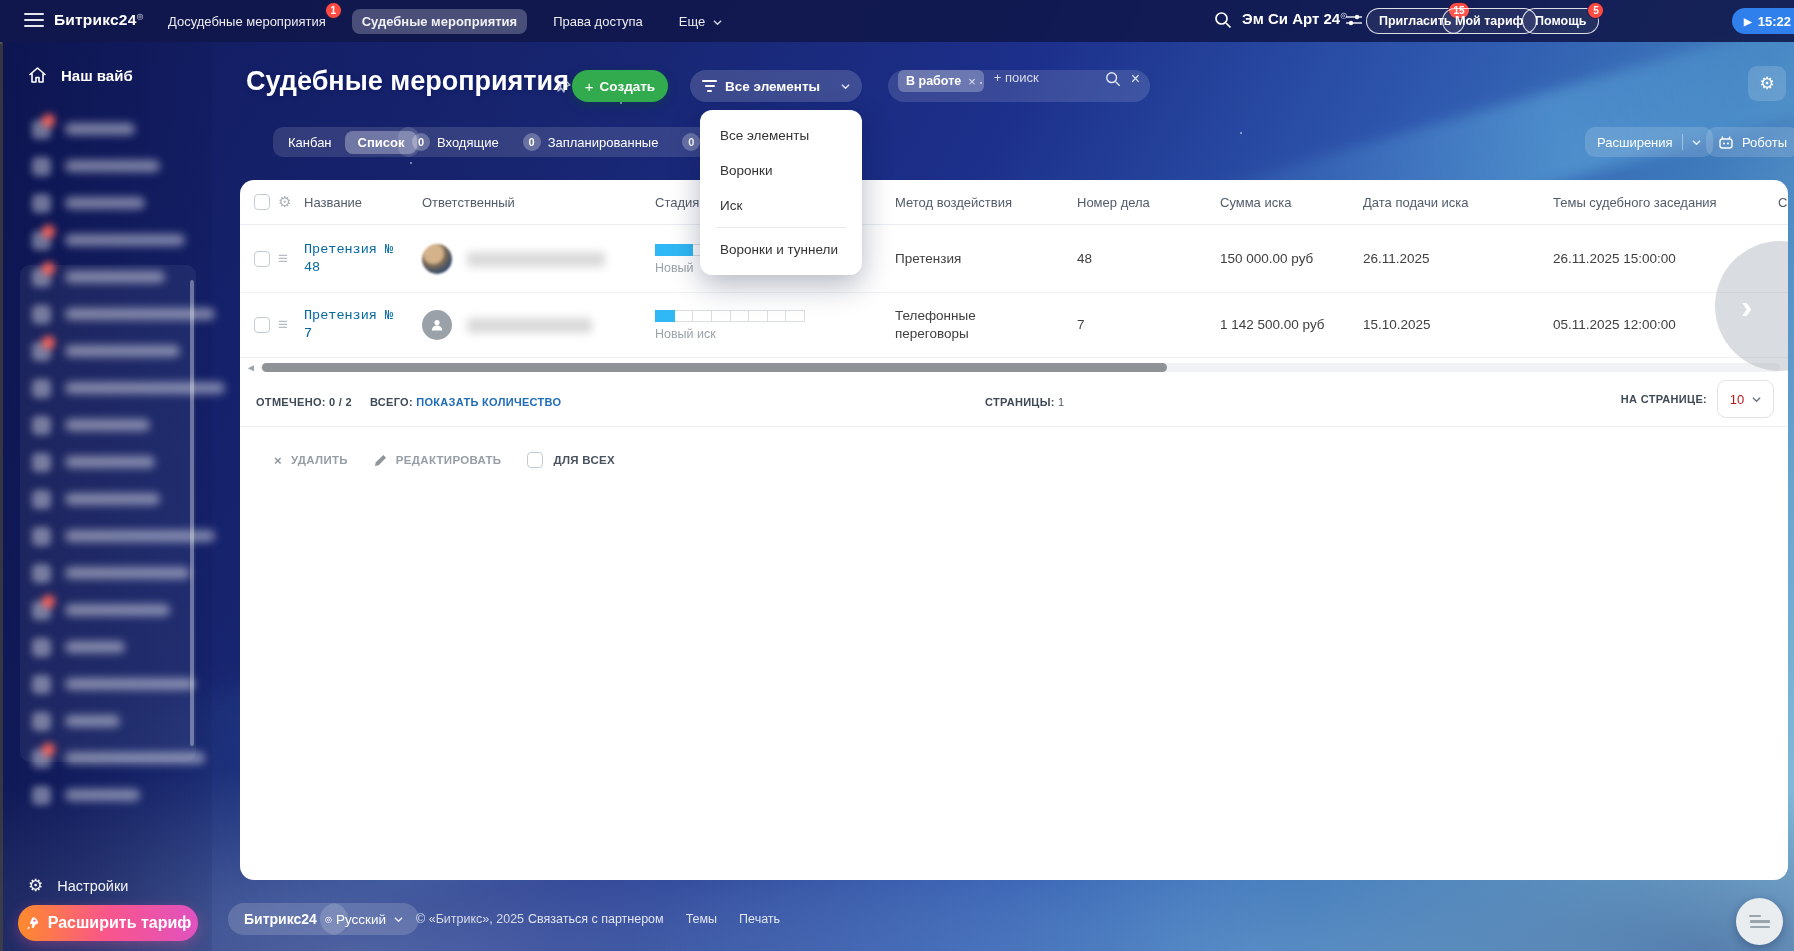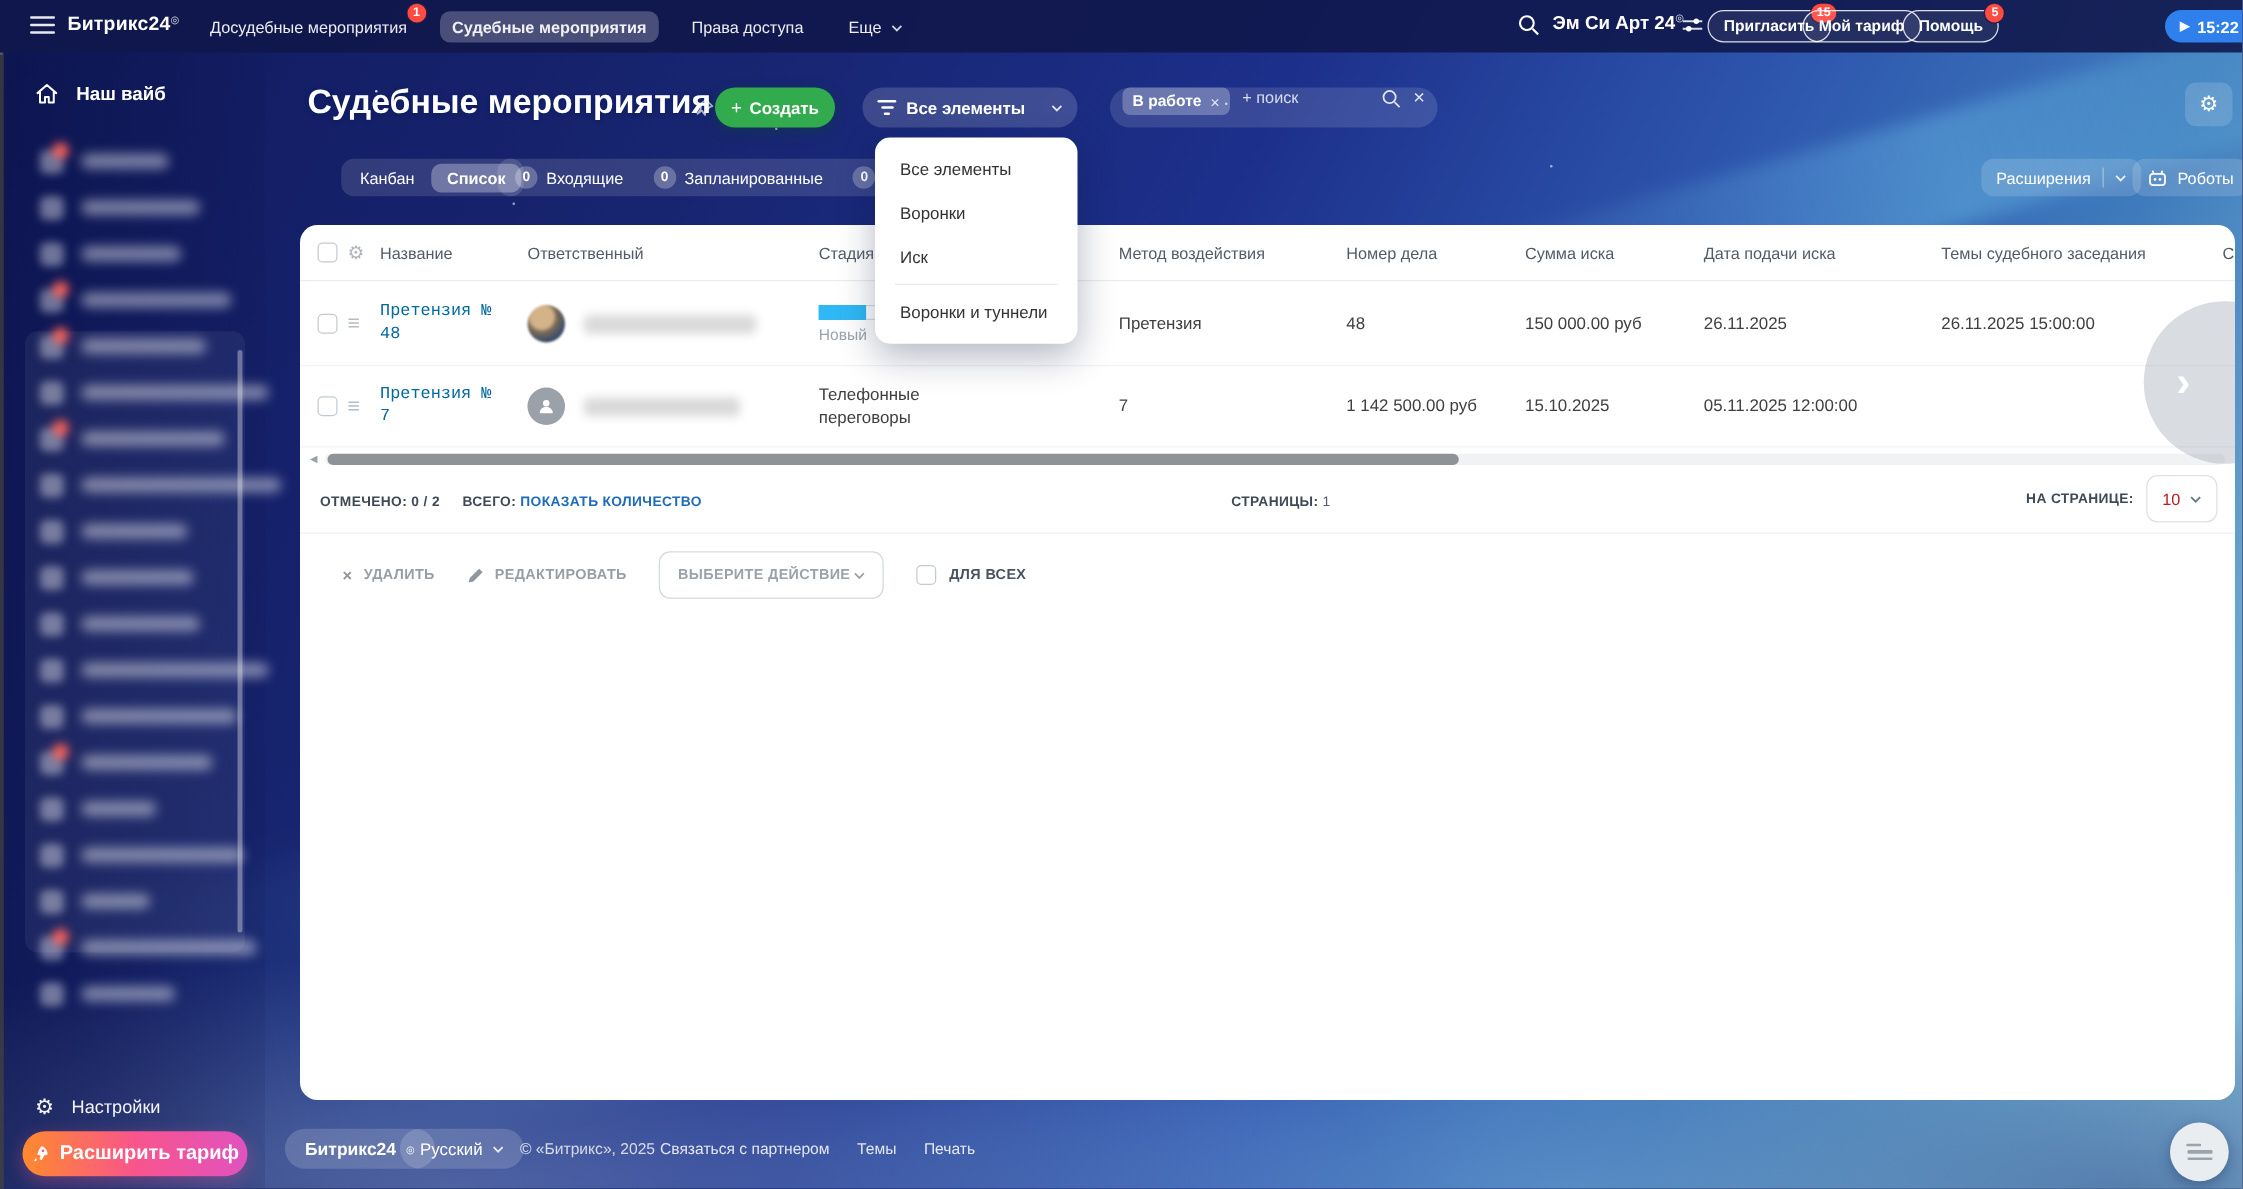--- a/index.html
+++ b/index.html
@@ -465,20 +465,33 @@
       <span class="namelink">Претензия № 7</span>
       <div class="respcell">
         <div class="avatar empty">
           <svg width="16" height="16" viewBox="0 0 16 16">
               <circle cx="8" cy="5.5" r="2.6" fill="#fff"></circle>
               <path d="M2.8 13.5a5.2 5.2 0 0 1 10.4 0z" fill="#fff"></path>
             </svg>
         </div>
         <div class="blurname" style="width:125px"></div>
       </div>
+      <div class="stagecell">
+        <div class="stage-cells">
+            <b class="on"></b>
+            <b></b>
+            <b></b>
+            <b></b>
+            <b></b>
+            <b></b>
+            <b></b>
+            <b></b>
+          </div>
+        <div class="stagelbl">Новый иск</div>
+      </div>
       <span class="tval" style="max-width:130px">Телефонные переговоры</span>
       <span class="tval">7</span>
       <span class="tval">1 142 500.00 руб</span>
       <span class="tval">15.10.2025</span>
       <span class="tval">05.11.2025 12:00:00</span>
       <span class="tval"></span>
     </div>
 
     <div class="hscroll">
       <span class="hs-arrow">◄</span>
@@ -507,26 +520,20 @@
       <span class="act">
         <span class="aico">×</span>
         <span>УДАЛИТЬ</span>
       </span>
       <span class="act">
         <svg width="13" height="13" viewBox="0 0 14 14">
             <path d="M1 13l1-4 8-8 3 3-8 8-4 1z" fill="#8f969e"></path>
           </svg>
         <span>РЕДАКТИРОВАТЬ</span>
       </span>
-      <span class="act-select">
-        <span>ВЫБЕРИТЕ ДЕЙСТВИЕ</span>
-        <svg class="chev" viewBox="0 0 10 7">
-            <polyline points="1,1.5 5,5.5 9,1.5" fill="none" stroke="#9aa2aa" stroke-width="1.6"></polyline>
-          </svg>
-      </span>
       <span class="act-forall">
         <span class="ckb"></span>
         <span>ДЛЯ ВСЕХ</span>
       </span>
     </div>
 
     <div class="next-circle">
       <span class="gl">›</span>
     </div>
   </section>

